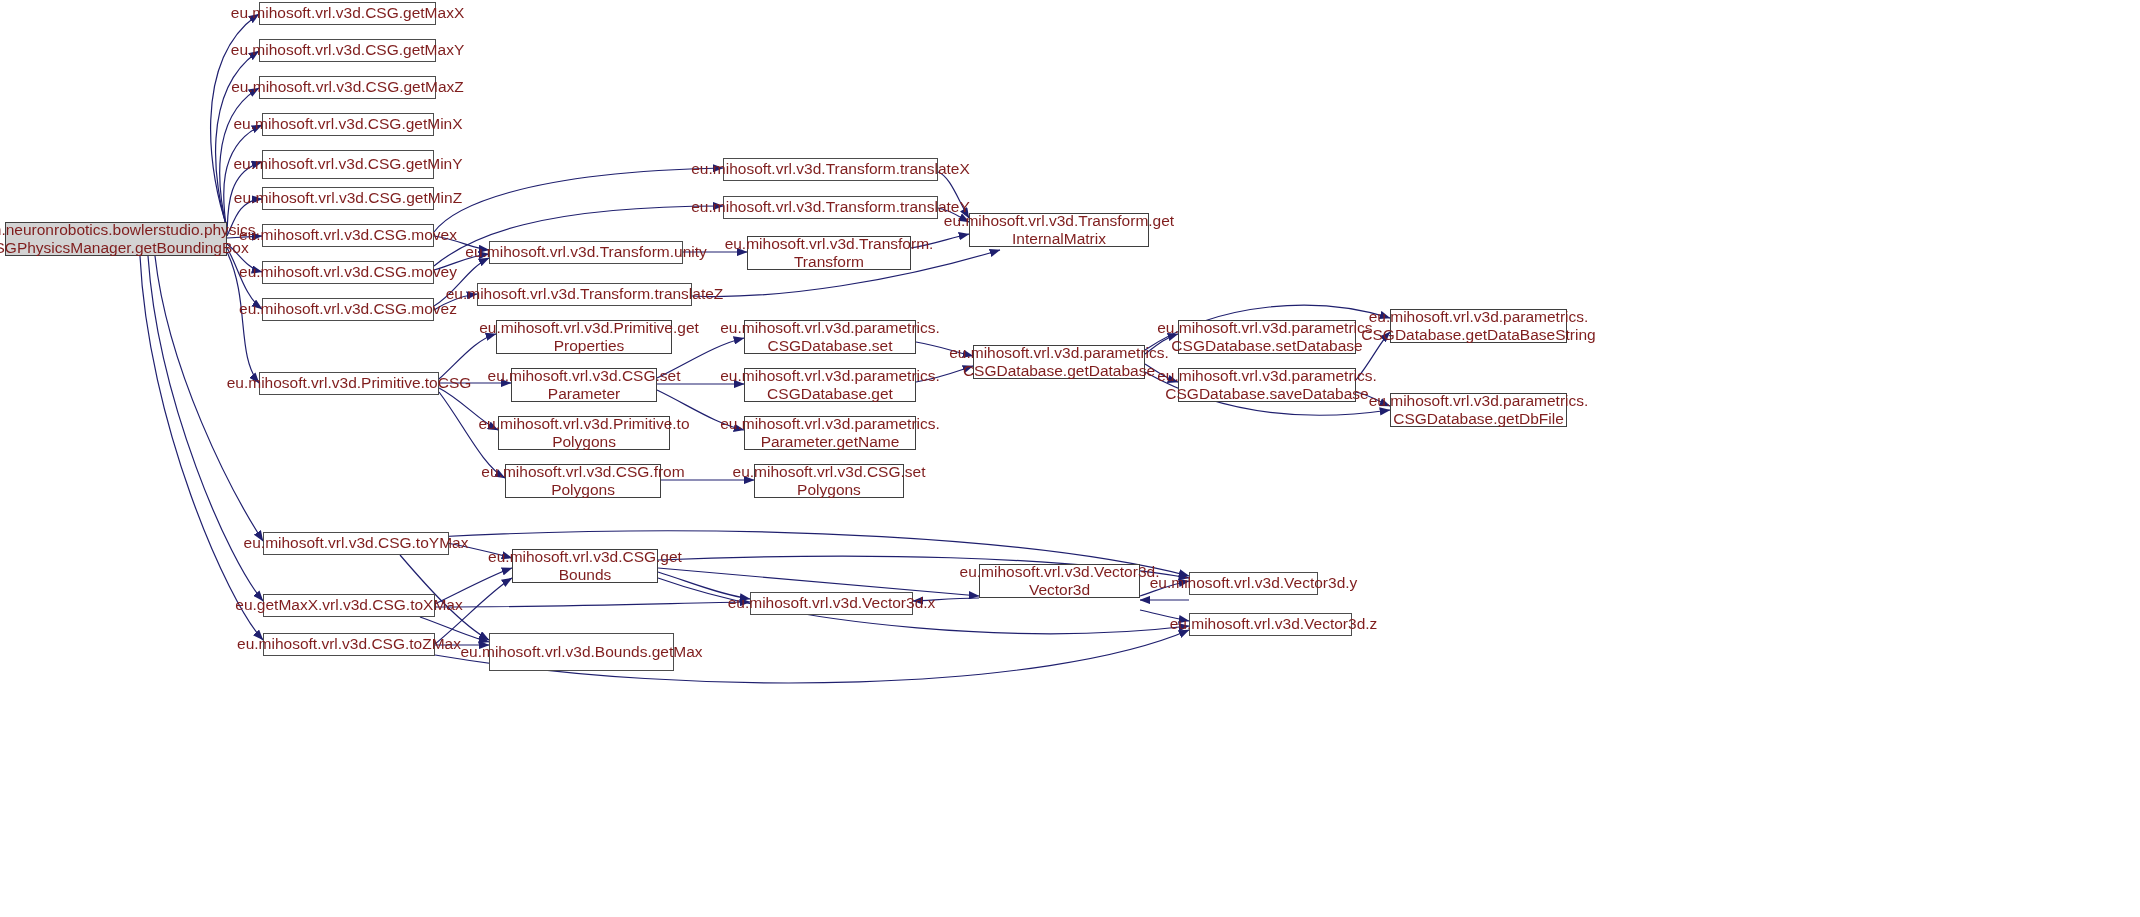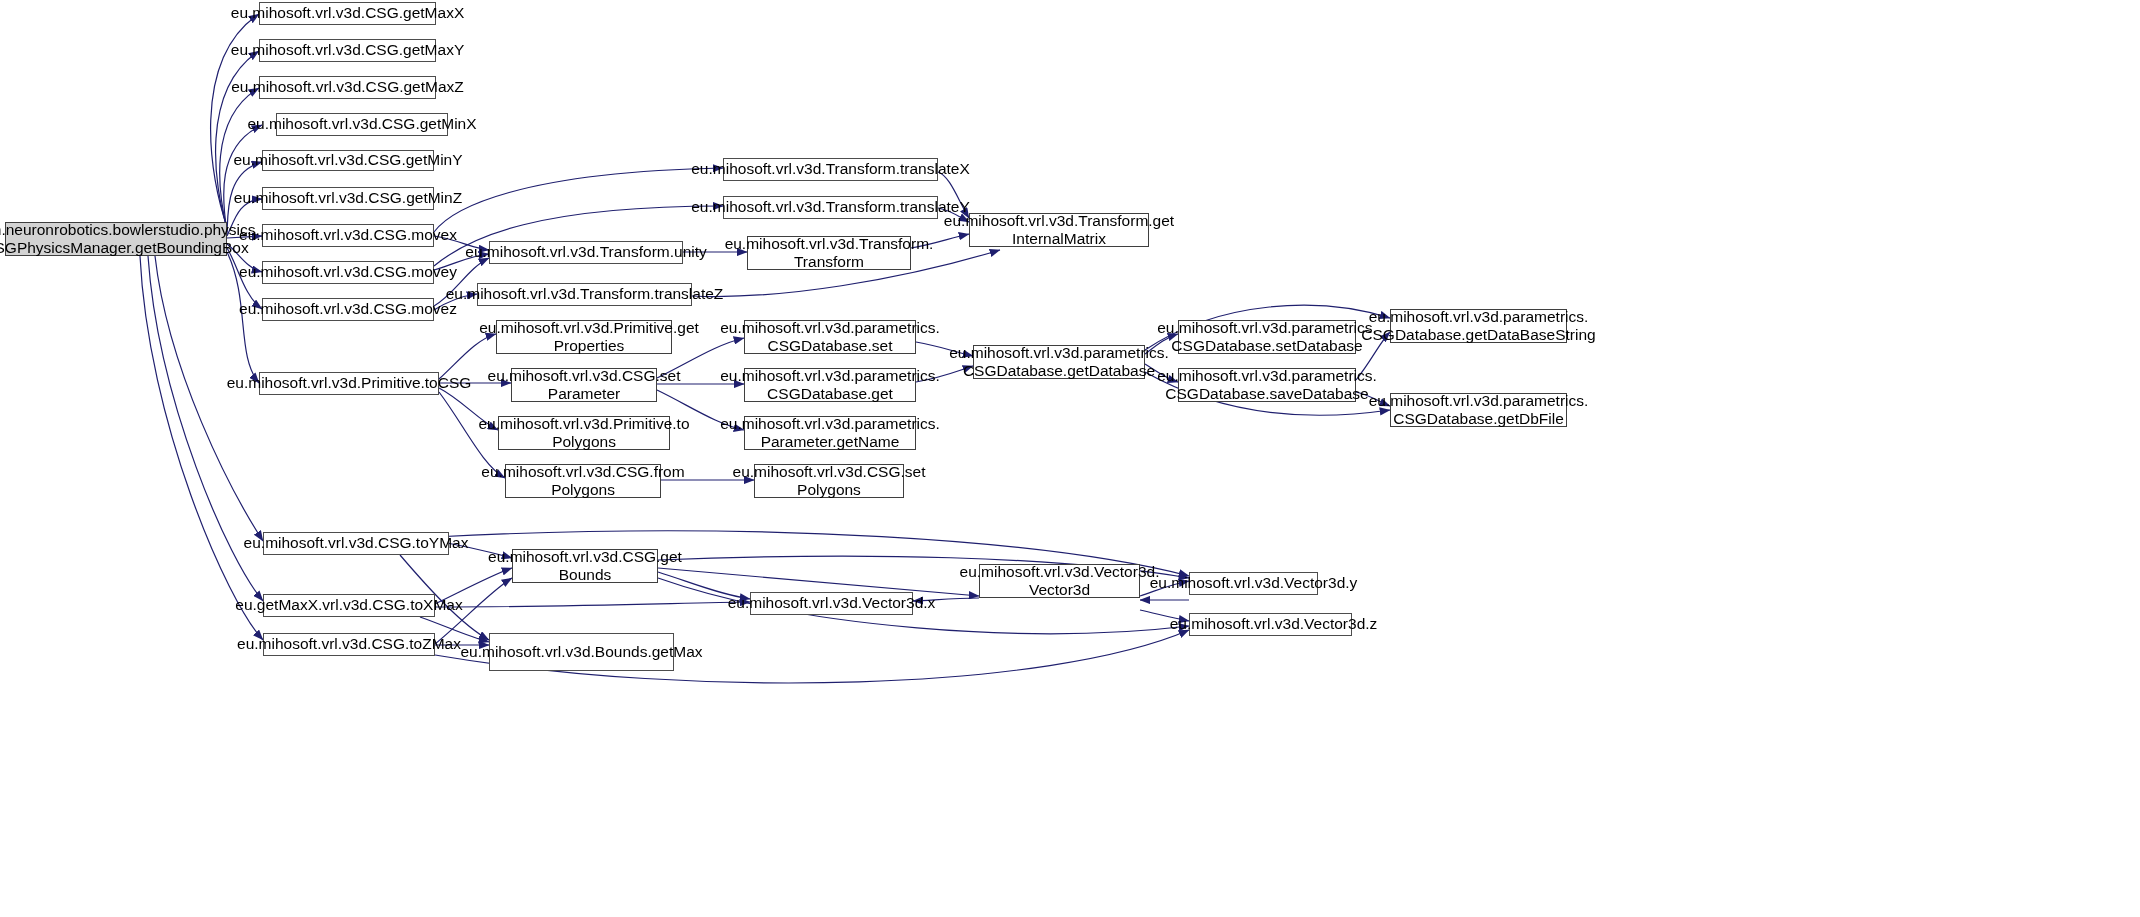--- a/index.html
+++ b/index.html
@@ -1,21 +1,21 @@
 <!DOCTYPE html>
 <html><head>
 <meta charset="utf-8">
 <style>
   html,body{margin:0;padding:0;background:#ffffff;}
   body{font-family:"Liberation Sans","DejaVu Sans",sans-serif;}
   #canvas{position:relative;width:2140px;height:917px;background:#ffffff;overflow:hidden;}
   svg.edges{position:absolute;left:0;top:0;width:2140px;height:917px;pointer-events:none;}
   .node{position:absolute;box-sizing:border-box;border:1px solid #4d4d4d;background:#ffffff;
         display:flex;align-items:center;justify-content:center;text-align:center;
-        font-size:15.5px;line-height:1.18;color:#000000;padding:2px 6px;}
+        font-size:15.5px;line-height:1.18;color:#7f1d1d;padding:2px 6px;}
   .node.root{background:#d3d3d3;border:1px solid #4d4d4d;}
   .node.thick{border-width:1.6px;border-color:#3f3f3f;}
   .node span{display:block;white-space:pre-line;}
 </style>
 </head>
 <body>
 
 <div id="canvas">
   <svg class="edges" viewBox="0 0 2140 917">
     <defs>
@@ -100,24 +100,24 @@
       </div>
       <div class="node" style="left: 259px; top: 2px; width: 177px; height: 23px;">
         <span>eu.mihosoft.vrl.v3d.CSG.getMaxX</span>
       </div>
       <div class="node" style="left: 259px; top: 39px; width: 177px; height: 23px;">
         <span>eu.mihosoft.vrl.v3d.CSG.getMaxY</span>
       </div>
       <div class="node" style="left: 259px; top: 76px; width: 177px; height: 23px;">
         <span>eu.mihosoft.vrl.v3d.CSG.getMaxZ</span>
       </div>
-      <div class="node" style="left: 262px; top: 113px; width: 172px; height: 23px; margin-left: 14px;">
+      <div class="node" style="left: 262px; top: 113px; width: 172px; height: 23px;">
         <span>eu.mihosoft.vrl.v3d.CSG.getMinX</span>
       </div>
-      <div class="node" style="left: 262px; top: 150px; width: 172px; height: 21px;">
+      <div class="node" style="left: 262px; top: 150px; width: 172px; height: 29px;">
         <span>eu.mihosoft.vrl.v3d.CSG.getMinY</span>
       </div>
       <div class="node" style="left: 262px; top: 187px; width: 172px; height: 23px;">
         <span>eu.mihosoft.vrl.v3d.CSG.getMinZ</span>
       </div>
       <div class="node" style="left: 262px; top: 224px; width: 172px; height: 23px;">
         <span>eu.mihosoft.vrl.v3d.CSG.movex</span>
       </div>
       <div class="node" style="left: 262px; top: 261px; width: 172px; height: 23px;">
         <span>eu.mihosoft.vrl.v3d.CSG.movey</span>

